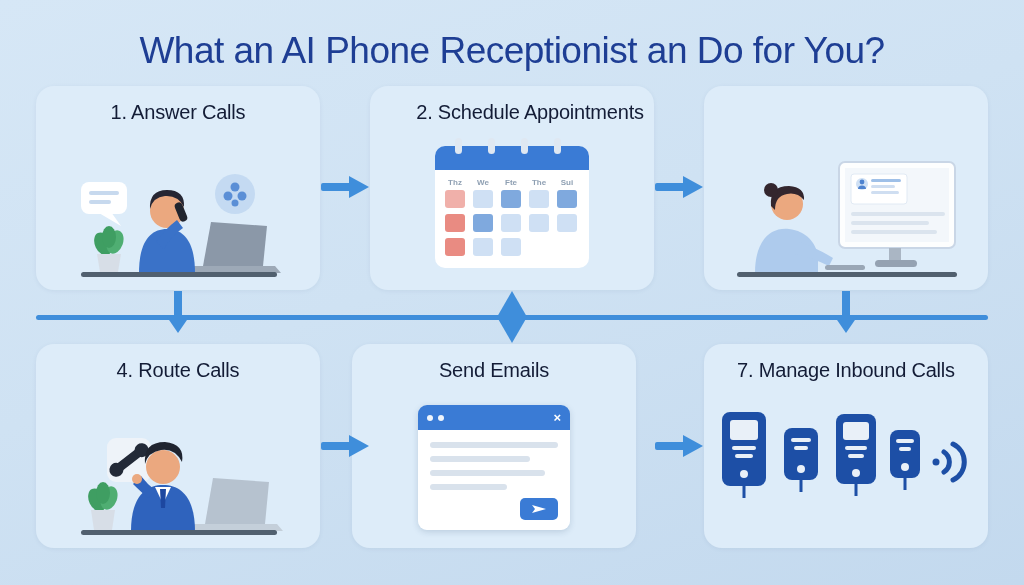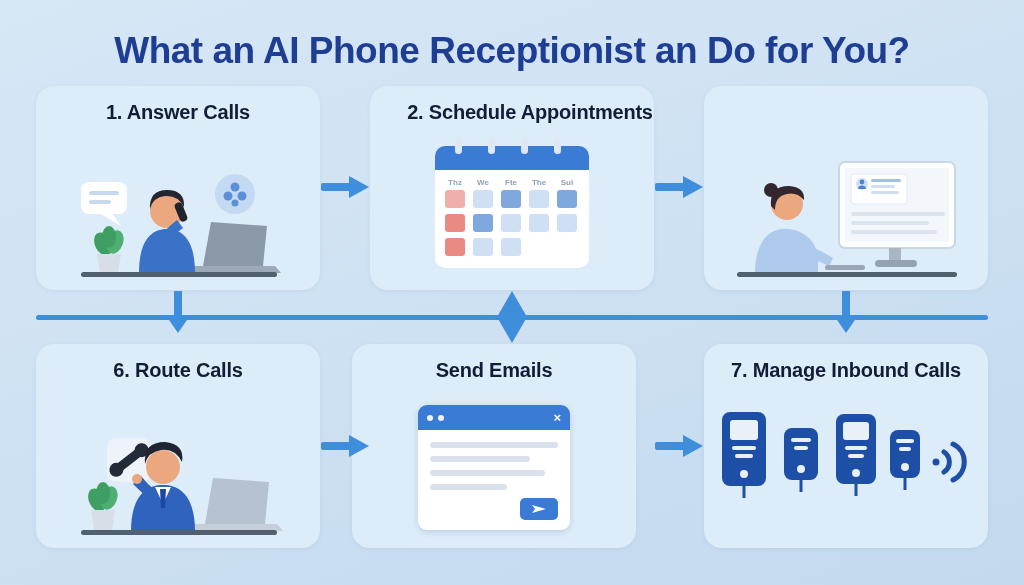--- a/index.html
+++ b/index.html
@@ -5,30 +5,30 @@
   * { margin:0; padding:0; box-sizing:border-box; }
   html,body { width:1024px; height:585px; }
   body { font-family:"Liberation Sans", sans-serif; }
 
   .stage{
     position:relative; width:1024px; height:585px; overflow:hidden;
     background:linear-gradient(160deg, #d6e7f6 0%, var(--bg,#cfe2f3) 45%, #c3d9ee 100%);
   }
   .title{
     position:absolute; top:30px; left:0; width:100%;
-    text-align:center; font-size:37px; font-weight:700;
+    text-align:center; font-size:37px; font-weight:400;
     color:var(--title,#1e3e94); letter-spacing:-0.5px;
   }
   .card{
     position:absolute; width:284px; height:204px;
     background:var(--card,#ddecf9); border-radius:18px;
     box-shadow:0 1px 4px rgba(60,90,130,0.08);
   }
   .card h2{
-    padding-top:15px; text-align:center; font-size:20px; font-weight:700;
+    padding-top:15px; text-align:center; font-size:20px; font-weight:400;
     color:var(--heading,#131c36); letter-spacing:-0.2px;
   }
   .illus{ position:absolute; left:50%; transform:translateX(-50%); bottom:6px; }
 
   #card1{left:36px;  top:86px;}
   #card2{left:370px; top:86px;padding-left:36px;}
   #card3{left:704px; top:86px;}
   #card4{left:36px;  top:344px;}
   #card5{left:352px; top:344px;}
   #card6{left:704px; top:344px;}
@@ -193,21 +193,21 @@
         <circle cx="66" cy="70" r="16" fill="#eba87f"></circle>
         <path d="M50,72 Q48,52 68,52 Q84,53 83,66 Q76,58 66,60 Q54,62 54,76 Z" fill="#33262e"></path>
         <circle cx="50" cy="56" r="7" fill="#33262e"></circle>
       </g>
       <rect x="104" y="131" width="40" height="5" rx="2.5" fill="#9aa7b6"></rect>
       <rect x="16" y="138" width="220" height="5" rx="2.5" fill="#51606f"></rect>
     </svg>
   </section>
 
   <section class="card" id="card4">
-    <h2>6. Route Calls</h2>
+    <h2>4. Route Calls</h2>
     <svg class="illus" width="250" height="150" viewBox="0 0 250 150">
       <g>
         <ellipse cx="44" cy="108" rx="8" ry="12" fill="#3f9e62" transform="rotate(-25 44 108)"></ellipse>
         <ellipse cx="56" cy="106" rx="8" ry="12" fill="#4fae72" transform="rotate(20 56 106)"></ellipse>
         <ellipse cx="50" cy="101" rx="7" ry="11" fill="#3f9e62"></ellipse>
         <path d="M38,118 h24 l-3,20 h-18 Z" fill="#d7dee7"></path>
       </g>
       <g>
         <polygon points="160,86 216,90 212,132 152,132" fill="#b6c2cf"></polygon>
         <polygon points="142,132 224,132 230,139 136,139" fill="#c4cfda"></polygon>

